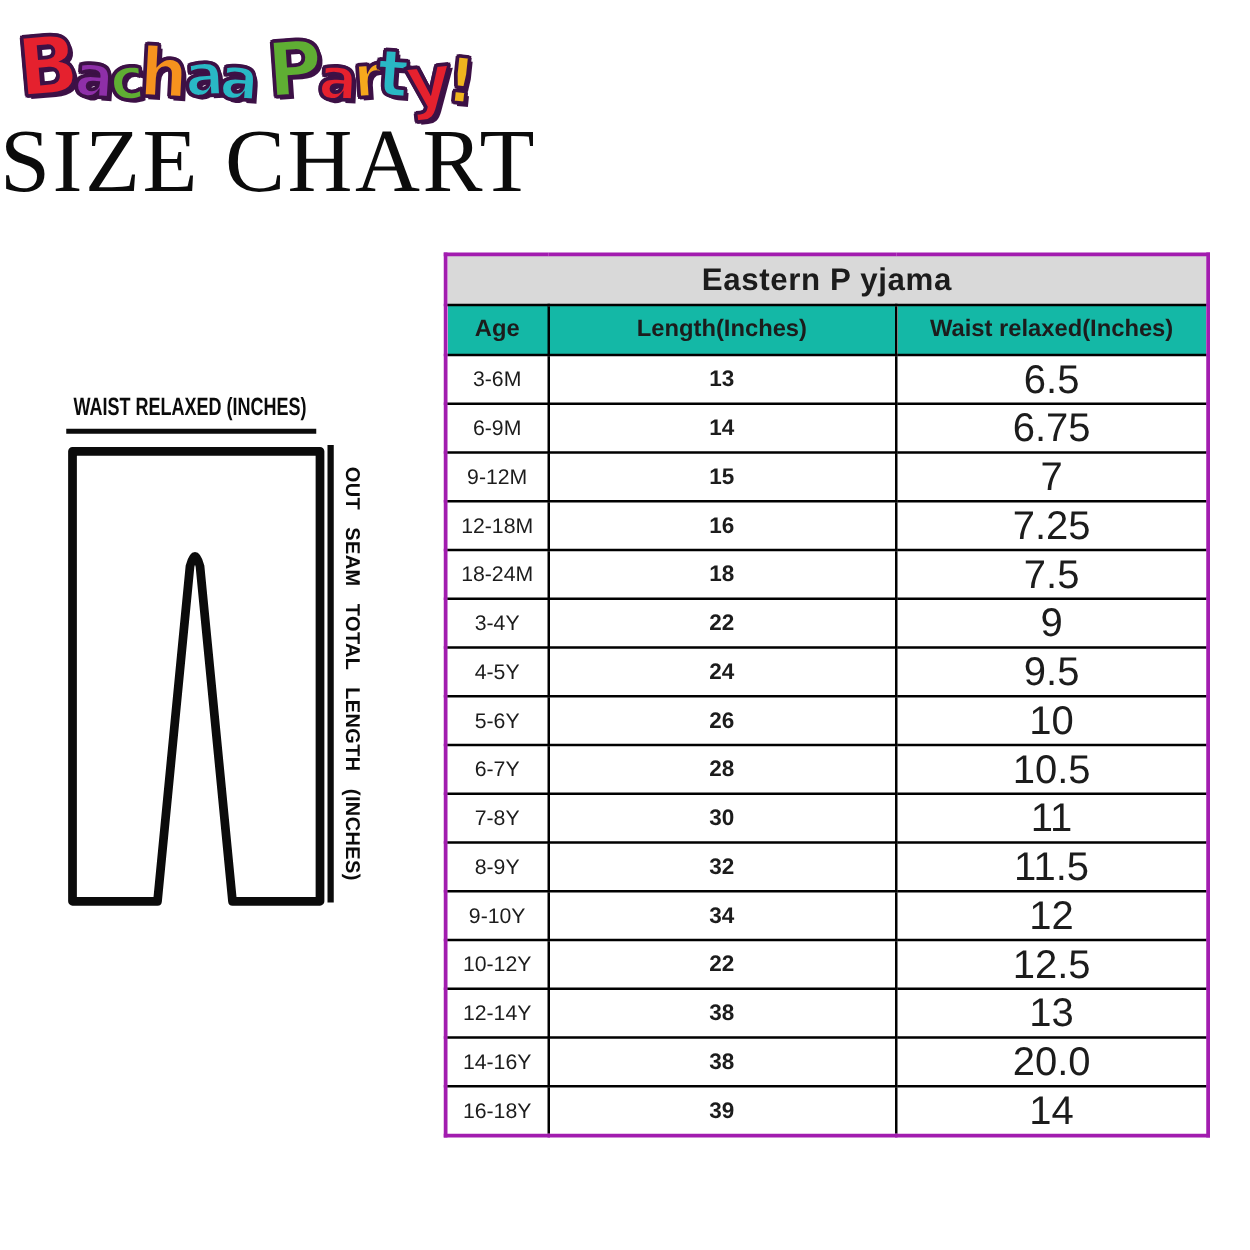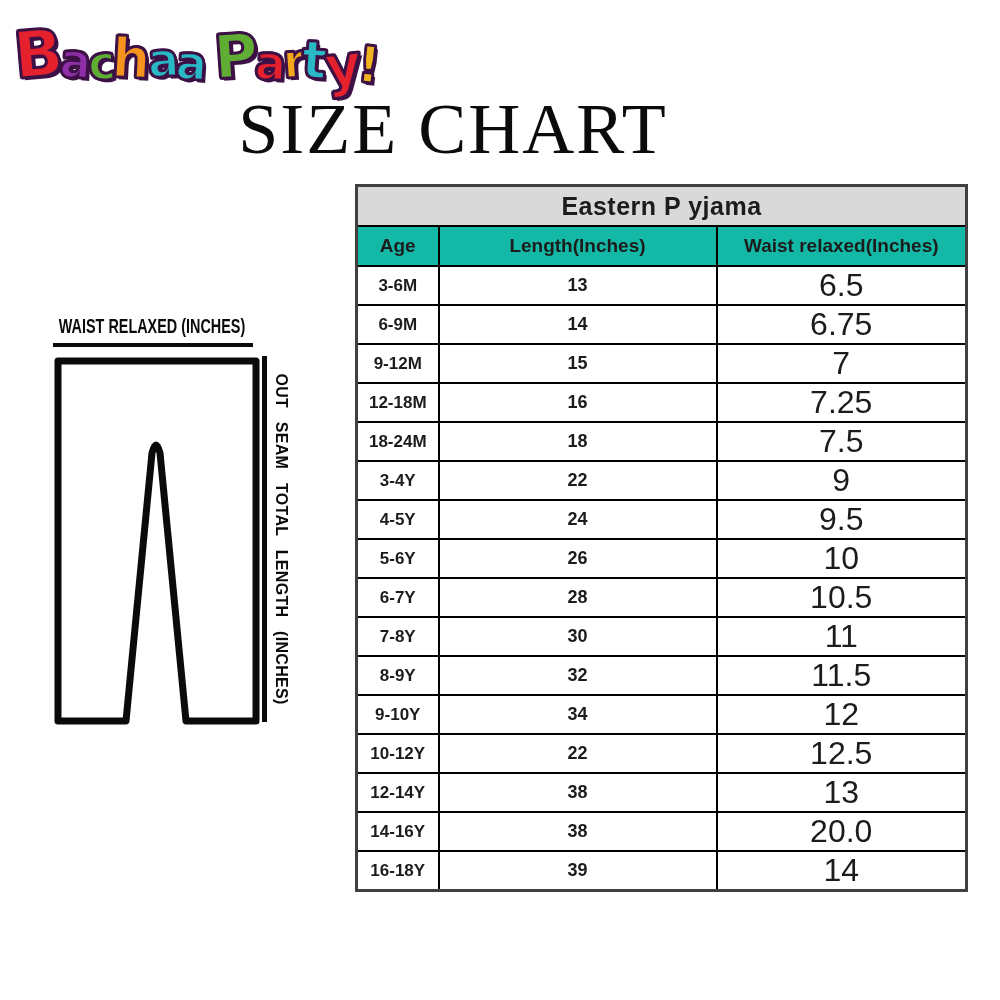--- a/index.html
+++ b/index.html
@@ -33,21 +33,21 @@
   .l5{transform:rotate(4deg);}
   .l7{font-size:60px;transform:rotate(-4deg);}
   .l8{transform:rotate(3deg);}
   .l9{transform:rotate(-4deg) translateY(-2px);}
   .l10{font-size:52px;transform:rotate(4deg);}
   .l11{font-size:56px;transform:rotate(-6deg) translateY(8px);}
   .l12{font-size:50px;transform:rotate(6deg) translateY(4px);}
 
   
   .page-title{
-    position:absolute;left:0;top:88px;width:906px;margin:0;text-align:center;
+    position:absolute;left:0;top:88px;width:906px;margin:0;
     font-family:"Liberation Serif",serif;font-weight:400;font-size:72px;
     letter-spacing:2px;color:#0b0b0b;
   }
 
   
   .waist-label{
     position:absolute;left:12px;top:315px;width:280px;text-align:center;
     font-weight:700;font-size:20px;white-space:nowrap;color:#0b0b0b;
     transform:scaleX(0.72);transform-origin:50% 50%;
   }
@@ -56,31 +56,31 @@
   .outseam-line{position:absolute;left:262px;top:356px;width:5px;height:366px;background:#0b0b0b;}
   .outseam-label{
     position:absolute;left:290px;top:356px;width:366px;height:18px;
     transform:rotate(90deg);transform-origin:0 0;
     text-align:center;font-weight:600;font-size:16px;white-space:nowrap;
     word-spacing:9px;letter-spacing:0.3px;color:#0b0b0b;
   }
 
   
   .size-table{
-    position:absolute;left:355px;top:184px;width:610px;
-    border-collapse:collapse;table-layout:fixed;border:3px solid #404040;
+    position:absolute;left:355px;top:202px;width:610px;
+    border-collapse:collapse;table-layout:fixed;border:3px solid #a21caf;
   }
   .size-table th,.size-table td{
     border:2px solid #000;text-align:center;vertical-align:middle;
     padding:0;overflow:hidden;
   }
   .tbl-title{height:38px;background:#d9d9d9;font-size:25px;font-weight:700;letter-spacing:0.5px;}
   .col-h{height:38px;background:#14b8a6;font-size:19px;font-weight:700;}
   .size-table tbody td{height:32.2px;}
-  td.c-age{font-weight:700;font-size:17px;}
+  td.c-age{font-weight:400;font-size:17px;}
   td.c-len{font-weight:600;font-size:18px;}
   td.c-waist{font-weight:400;font-size:32px;}
 </style>
 </head>
 <body>
 
 <div class="canvas">
 
   <div class="logo" id="brand-logo" style="--outline: #3d1146;">
       <span class="lg l0" style="color: rgb(229, 33, 46);">B</span>

